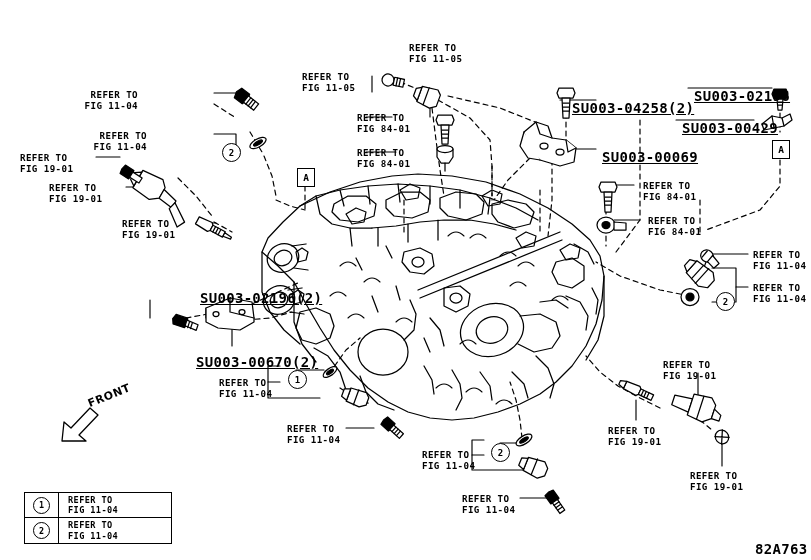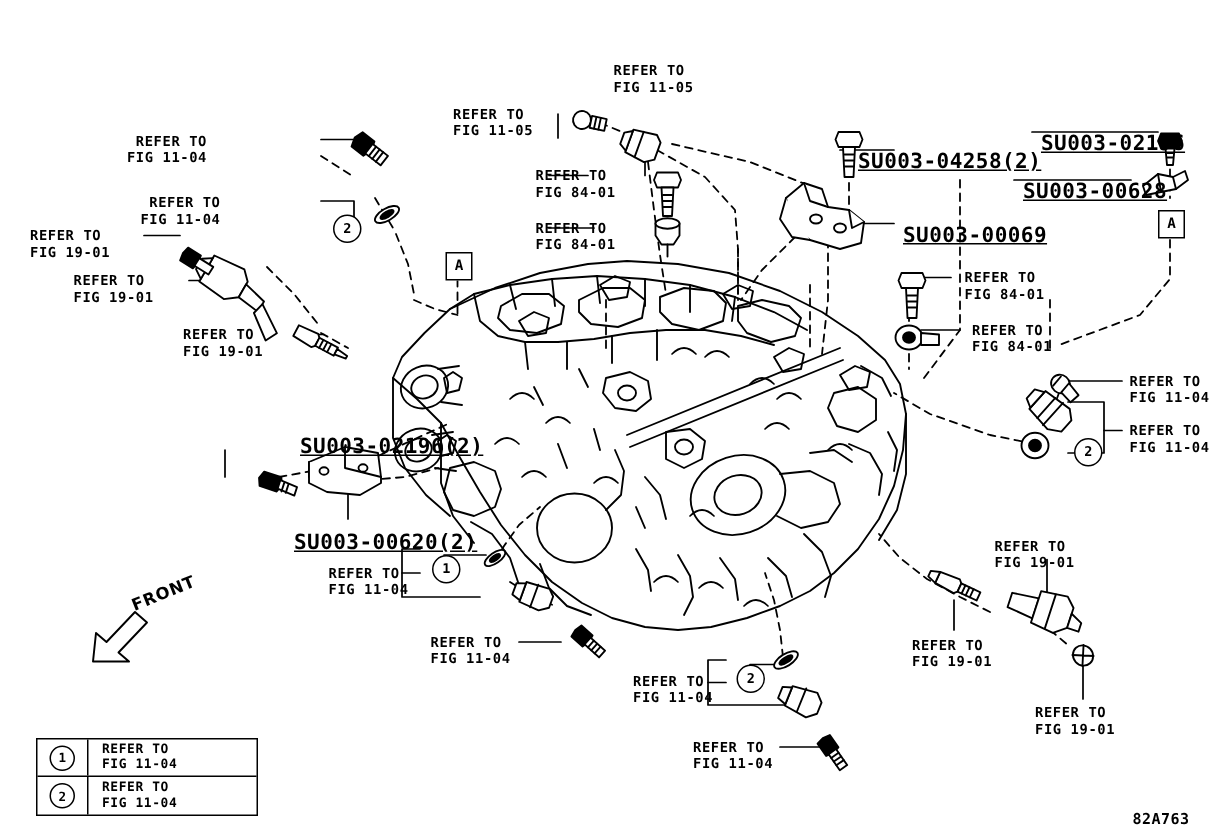--- a/index.html
+++ b/index.html
@@ -30,21 +30,21 @@
   #legend .c1{width:34px;border-right:1.4px solid #000;display:flex;align-items:center;
               justify-content:center;box-sizing:border-box;}
   #legend .c2{flex:1;display:flex;flex-direction:column;justify-content:center;
               padding-left:9px;box-sizing:border-box;}
   #legend .c2 span{font-size:8.6px;font-weight:bold;line-height:10.4px;letter-spacing:0.4px;
                    font-family:"DejaVu Sans Mono","Liberation Mono",monospace;}
   .lcirc{width:15px;height:15px;border:1.2px solid #000;border-radius:50%;display:flex;
          align-items:center;justify-content:center;font-size:8.4px;font-weight:bold;
          font-family:"DejaVu Sans Mono","Liberation Mono",monospace;}
 
-  #code{position:absolute;left:755px;top:541px;font-size:10px;font-weight:bold;
+  #code{position:absolute;left:755px;top:541px;font-size:14px;font-weight:bold;
         font-family:"DejaVu Sans Mono","Liberation Mono",monospace;letter-spacing:0.3px;}
   #frontlbl{position:absolute;left:86px;top:398px;font-size:11px;font-weight:bold;
             font-family:"DejaVu Sans","Liberation Sans",sans-serif;
             transform:rotate(-22deg);transform-origin:left top;letter-spacing:0.5px;}
 </style>
 </head>
 <body>
 
 <div id="stage">
 
@@ -462,23 +462,23 @@
   <div class="lbl" style="left: 663px; top: 359px;">REFER TO
 FIG 19-01</div>
   <div class="lbl" style="left: 608px; top: 425px;">REFER TO
 FIG 19-01</div>
   <div class="lbl" style="left: 690px; top: 470px;">REFER TO
 FIG 19-01</div>
 
   <div class="pn" style="left: 572px; top: 100px;">SU003-04258(2)</div>
   <div class="pn" style="left: 602px; top: 149px;">SU003-00069</div>
   <div class="pn" style="left: 694px; top: 88px;">SU003-02196</div>
-  <div class="pn" style="left: 682px; top: 120px;">SU003-00628</div>
+  <div class="pn" style="left: 682px; top: 120px;">SU003-00429</div>
   <div class="pn" style="left: 156px; top: 290px; margin-left: 44px;">SU003-02196(2)</div>
-  <div class="pn" style="left: 196px; top: 354px;">SU003-00620(2)</div>
+  <div class="pn" style="left: 196px; top: 354px;">SU003-00670(2)</div>
 
   <div class="circ" style="left:222px;top:143px;">2</div>
   <div class="circ" style="left:716px;top:292px;">2</div>
   <div class="circ" style="left:288px;top:370px;">1</div>
   <div class="circ" style="left:491px;top:443px;">2</div>
 
   <div class="abox" style="left:297px;top:168px;">A</div>
   <div class="abox" style="left:772px;top:140px;">A</div>
 
   <div id="frontlbl">FRONT</div>

